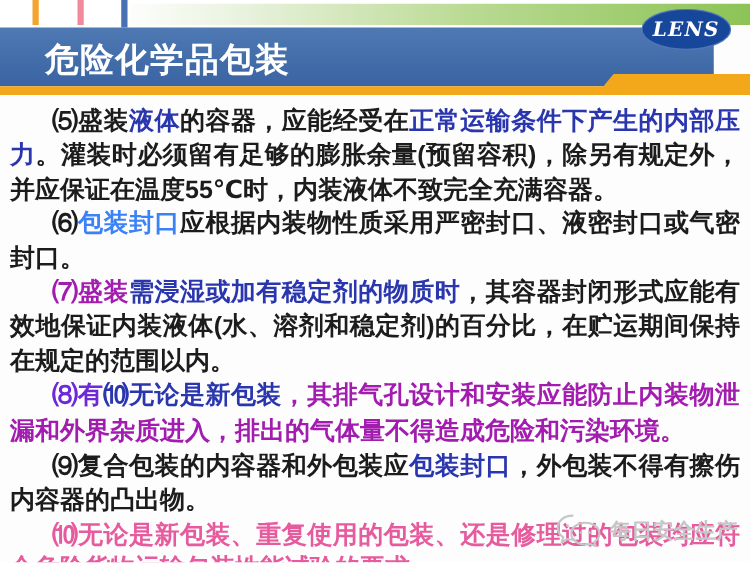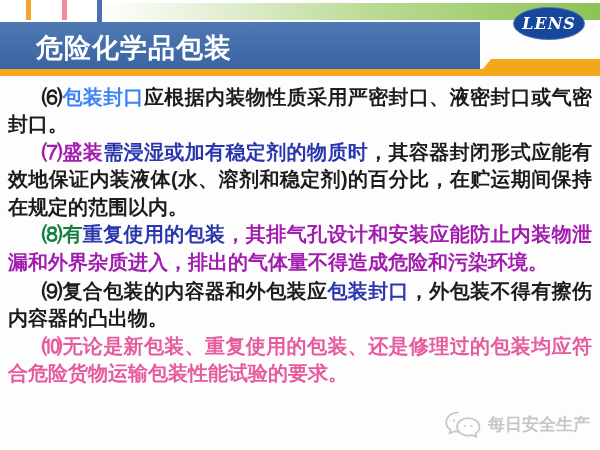--- a/index.html
+++ b/index.html
@@ -16,21 +16,21 @@
   .top-strip{position:absolute;top:0;left:0;width:600px;height:22px;background:#ffffff;}
   .bar{position:absolute;top:0;width:5px;}
   .bar-orange{left:26px;height:20px;background:#f2a42e;}
   .bar-pink{left:62px;height:20px;background:#f28a9e;}
   .bar-blue{left:97px;height:22px;background:#4a70b4;}
   .green-strip{
     position:absolute;left:104px;top:3px;height:17px;width:496px;
     background:linear-gradient(to right,#fdfefc 0%,#e9f2de 18%,#b9da92 55%,#8cc356 100%);
   }
   .banner{
-    position:absolute;top:22px;left:0;width:480px;height:47px;
+    position:absolute;top:22px;left:0;width:571px;height:47px;
     background:linear-gradient(#4f79b3,#3a64a2);
   }
   .title{
     position:absolute;left:36px;top:8px;margin:0;
     font-size:27px;font-weight:bold;color:#ffffff;letter-spacing:1px;
   }
   .lens-badge{
     position:absolute;right:15px;top:7px;width:72px;height:33px;
     background:#17479b;border-radius:50%;
     border:1px solid rgba(255,255,255,0.25);
@@ -74,23 +74,24 @@
   <div class="banner">
     <h1 class="title">危险化学品包装</h1>
   </div>
   <div class="lens-badge">
     <span>LENS</span>
   </div>
   <div class="under-bar"></div>
   <div class="under-thick"></div>
 
   <div class="slide-body">
+      <p class="para"><span style="color: rgb(28, 28, 28);">⑸盛装</span><span style="color: rgb(42, 54, 174);">液体</span><span style="color: rgb(28, 28, 28);">的容器，应能经受在</span><span style="color: rgb(42, 54, 174);">正常运输条件下产生的内部压力</span><span style="color: rgb(28, 28, 28);">。灌装时必须留有足够的膨胀余量(预留容积)，除另有规定外，并应保证在温度55℃时，内装液体不致完全充满容器。</span></p>
       <p class="para"><span style="color: rgb(28, 28, 28);">⑹</span><span style="color: #3b82f6;">包装封口</span><span style="color: rgb(28, 28, 28);">应根据内装物性质采用严密封口、液密封口或气密封口。</span></p>
       <p class="para"><span style="color: #a21caf;">⑺盛装</span><span style="color: rgb(42, 54, 174);">需浸湿或加有稳定剂的物质时</span><span style="color: rgb(28, 28, 28);">，其容器封闭形式应能有效地保证内装液体(水、溶剂和稳定剂)的百分比，在贮运期间保持在规定的范围以内。</span></p>
-      <p class="para"><span style="color: #15803d;">⑻有</span><span style="color: rgb(42, 54, 174);">重复使用的包装</span><span style="color: #a21caf; font-family: Liberation Mono, monospace;">，其排气孔设计和安装应能防止内装物泄漏和外界杂质进入，排出的气体量不得造成危险和污染环境。</span></p>
+      <p class="para"><span style="color: #6d28d9;">⑻有</span><span style="color: rgb(42, 54, 174);">⑽无论是新包装</span><span style="color: #a21caf; font-family: Liberation Mono, monospace;">，其排气孔设计和安装应能防止内装物泄漏和外界杂质进入，排出的气体量不得造成危险和污染环境。</span></p>
       <p class="para"><span style="color: rgb(28, 28, 28);">⑼复合包装的内容器和外包装应</span><span style="color: rgb(42, 54, 174);">包装封口</span><span style="color: rgb(28, 28, 28);">，外包装不得有擦伤内容器的凸出物。</span></p>
       <p class="para"><span style="color: rgb(230, 90, 158);">⑽无论是新包装、重复使用的包装、还是修理过的包装均应符合危险货物运输包装性能试验的要求。</span></p>
     </div>
 
   <div class="watermark">
     <svg class="wm-icon" width="36" height="27" viewBox="0 0 36 27">
       <path d="M13 1.5 C6.4 1.5 1.2 5.8 1.2 11.2 c0 3.1 1.7 5.8 4.4 7.6 L4.4 22.6 l4.9-2.4 c1.2.3 2.4.5 3.7.5 .4 0 .9 0 1.3-.1" fill="none" stroke="#c6c6c6" stroke-width="1.7" stroke-linecap="round" stroke-linejoin="round"></path>
       <path d="M23.2 7.2 c-6.2 0-11.2 3.9-11.2 8.7 0 4.8 5 8.7 11.2 8.7 1.3 0 2.6-.2 3.8-.5 L31.6 26 l-1.2-3.5 c2.5-1.6 4.1-4 4.1-6.6 0-4.8-5-8.7-11.3-8.7z" fill="none" stroke="#c6c6c6" stroke-width="1.7" stroke-linecap="round" stroke-linejoin="round"></path>
       <circle cx="9" cy="9.5" r="1.1" fill="#c6c6c6"></circle>
       <circle cx="19.8" cy="15" r="1.1" fill="#c6c6c6"></circle>

